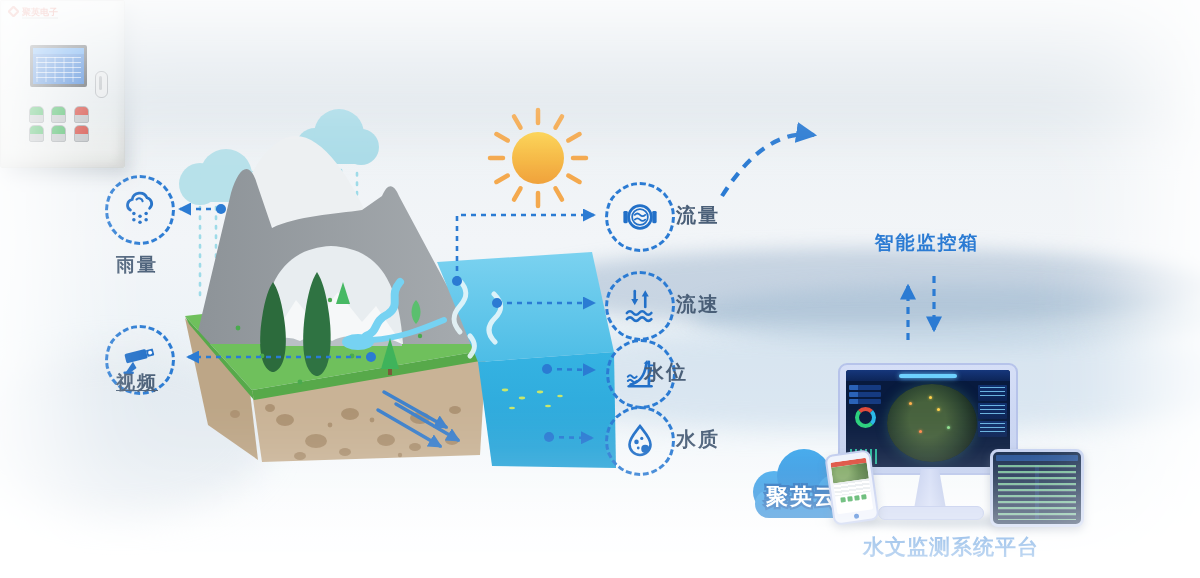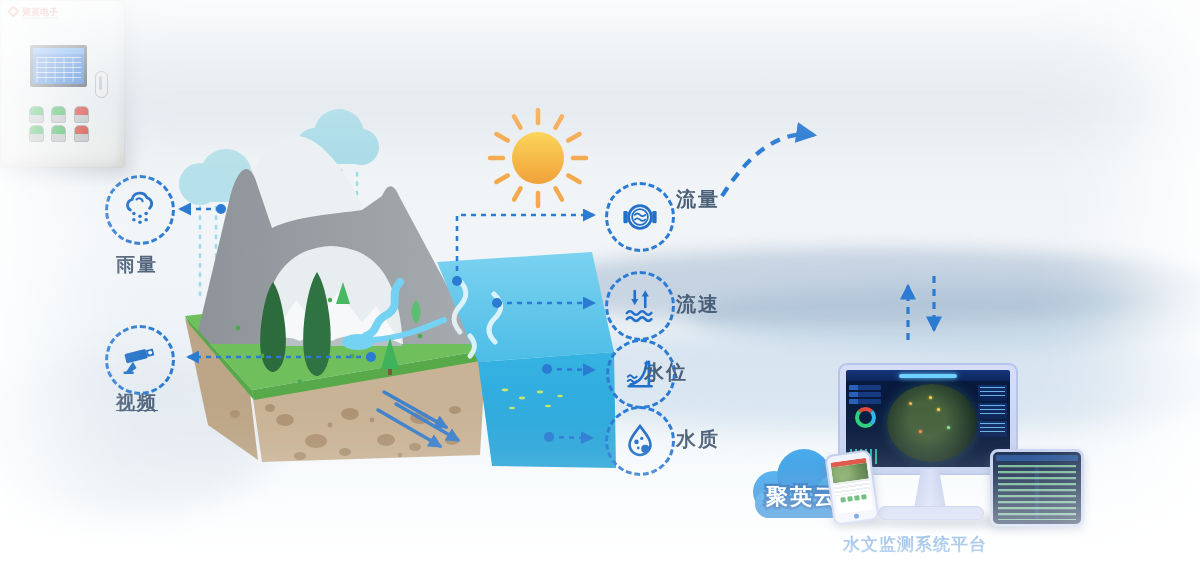--- a/index.html
+++ b/index.html
@@ -16,22 +16,22 @@
   .vignette{left:0;top:0;width:1200px;height:578px;box-shadow:inset 0 0 110px 55px rgba(255,255,255,.95);pointer-events:none;z-index:9;}
   .scene,.connectors{left:0;top:0;z-index:1;}
   .connectors{z-index:2;}
   
   .ring{position:absolute;width:64px;height:64px;border:3px dashed var(--accent,#2b7bd3);border-radius:50%;
     display:flex;align-items:center;justify-content:center;color:var(--icon-blue,#2270c8);z-index:3;background:rgba(255,255,255,.06);}
   .slabel{position:absolute;font-weight:bold;color:var(--sensor-label,#4a5f78);letter-spacing:2px;z-index:3;}
   .slabel.under{width:70px;text-align:center;font-size:19px;}
   .slabel.side{font-size:20px;}
   .r-rain{left:105px;top:175px;} .l-rain{left:102px;top:252px;}
-  .r-video{left:105px;top:325px;} .l-video{left:102px;top:390px;text-decoration:underline;}
-  .r-flow{left:605px;top:182px;} .l-flow{left:676px;top:186px;}
+  .r-video{left:105px;top:325px;} .l-video{left:102px;top:370px;text-decoration:underline;}
+  .r-flow{left:605px;top:182px;} .l-flow{left:676px;top:202px;}
   .r-velocity{left:605px;top:271px;} .l-velocity{left:676px;top:291px;}
   .r-level{left:606px;top:339px;} .l-level{left:644px;top:359px;}
   .r-quality{left:605px;top:406px;} .l-quality{left:676px;top:426px;}
   
   .cabinet{left:865px;top:58px;width:123px;height:166px;z-index:3;border:1px solid #d0d3d2;border-radius:2px;
     background:linear-gradient(180deg,#f8f9f8,#eef0ee 70%,#e7e9e7);
     box-shadow:5px 7px 16px rgba(110,125,140,.28),inset -6px 0 10px rgba(0,0,0,.05),inset 0 -8px 12px rgba(0,0,0,.05);text-align:center;}
   .brand{position:absolute;left:8px;top:6px;display:flex;align-items:center;gap:3px;}
   .brand svg{display:block;}
   .brand-name{font-size:9px;font-weight:bold;color:var(--brand-red,#d03b2c);line-height:10px;}
@@ -80,21 +80,21 @@
   .cloudbadge{left:740px;top:444px;z-index:5;}
   .phone{left:829px;top:452px;width:42px;height:67px;z-index:6;transform:rotate(-8deg);
     background:#eef2fc;border:2px solid #bfcbee;border-radius:8px;box-shadow:0 4px 8px rgba(100,115,140,.3);}
   .ph-screen{position:absolute;left:3px;right:3px;top:6px;bottom:9px;background:#fff;border-radius:2px;overflow:hidden;}
   .ph-bar{height:5px;background:#dc4534;}
   .ph-img{height:16px;background:radial-gradient(circle at 30% 40%,#7aa45c 0 22%,#55803f 60%,#3f6630 100%);}
   .ph-rows{height:13px;background:repeating-linear-gradient(180deg,#e7ebee 0 2px,#fff 2px 4px);}
   .ph-btns{display:flex;gap:2px;justify-content:center;padding-top:2px;}
   .ph-btn{width:5px;height:5px;background:#35a54a;border-radius:1px;}
   .ph-home{position:absolute;bottom:2px;left:50%;width:5px;height:5px;margin-left:-2.5px;background:#2a6fd0;border-radius:50%;}
-  .platform-label{left:843px;top:533px;width:196px;text-align:left;font-size:17px;font-weight:bold;
+  .platform-label{left:843px;top:533px;width:196px;text-align:right;font-size:21px;font-weight:bold;
     color:var(--accent,#2b7bd3);letter-spacing:1px;z-index:6;}
 </style>
 </head>
 <body>
 
 <div class="stage">
 
   <div class="abs wash-top"></div>
   <div class="abs hill-a"></div>
   <div class="abs hill-b"></div>
@@ -370,20 +370,21 @@
     <div class="brand-sub"></div>
     <div class="cab-screen"></div>
     <div class="cab-handle"></div>
     <div class="cab-btn g" style="left:29px;top:106px;"></div>
     <div class="cab-btn g" style="left:51px;top:106px;"></div>
     <div class="cab-btn r" style="left:74px;top:106px;"></div>
     <div class="cab-btn g" style="left:29px;top:125px;"></div>
     <div class="cab-btn g" style="left:51px;top:125px;"></div>
     <div class="cab-btn r" style="left:74px;top:125px;"></div>
   </div>
+  <div class="cab-label">智能监控箱</div>
 
   <div class="abs dev-shadow"></div>
 
   <div class="abs monitor">
     <div class="mon-screen">
       <div class="dash-head">
           <div class="dash-title-bar"></div>
         </div>
       <div class="dash-left">
         <div class="w-row"></div>

